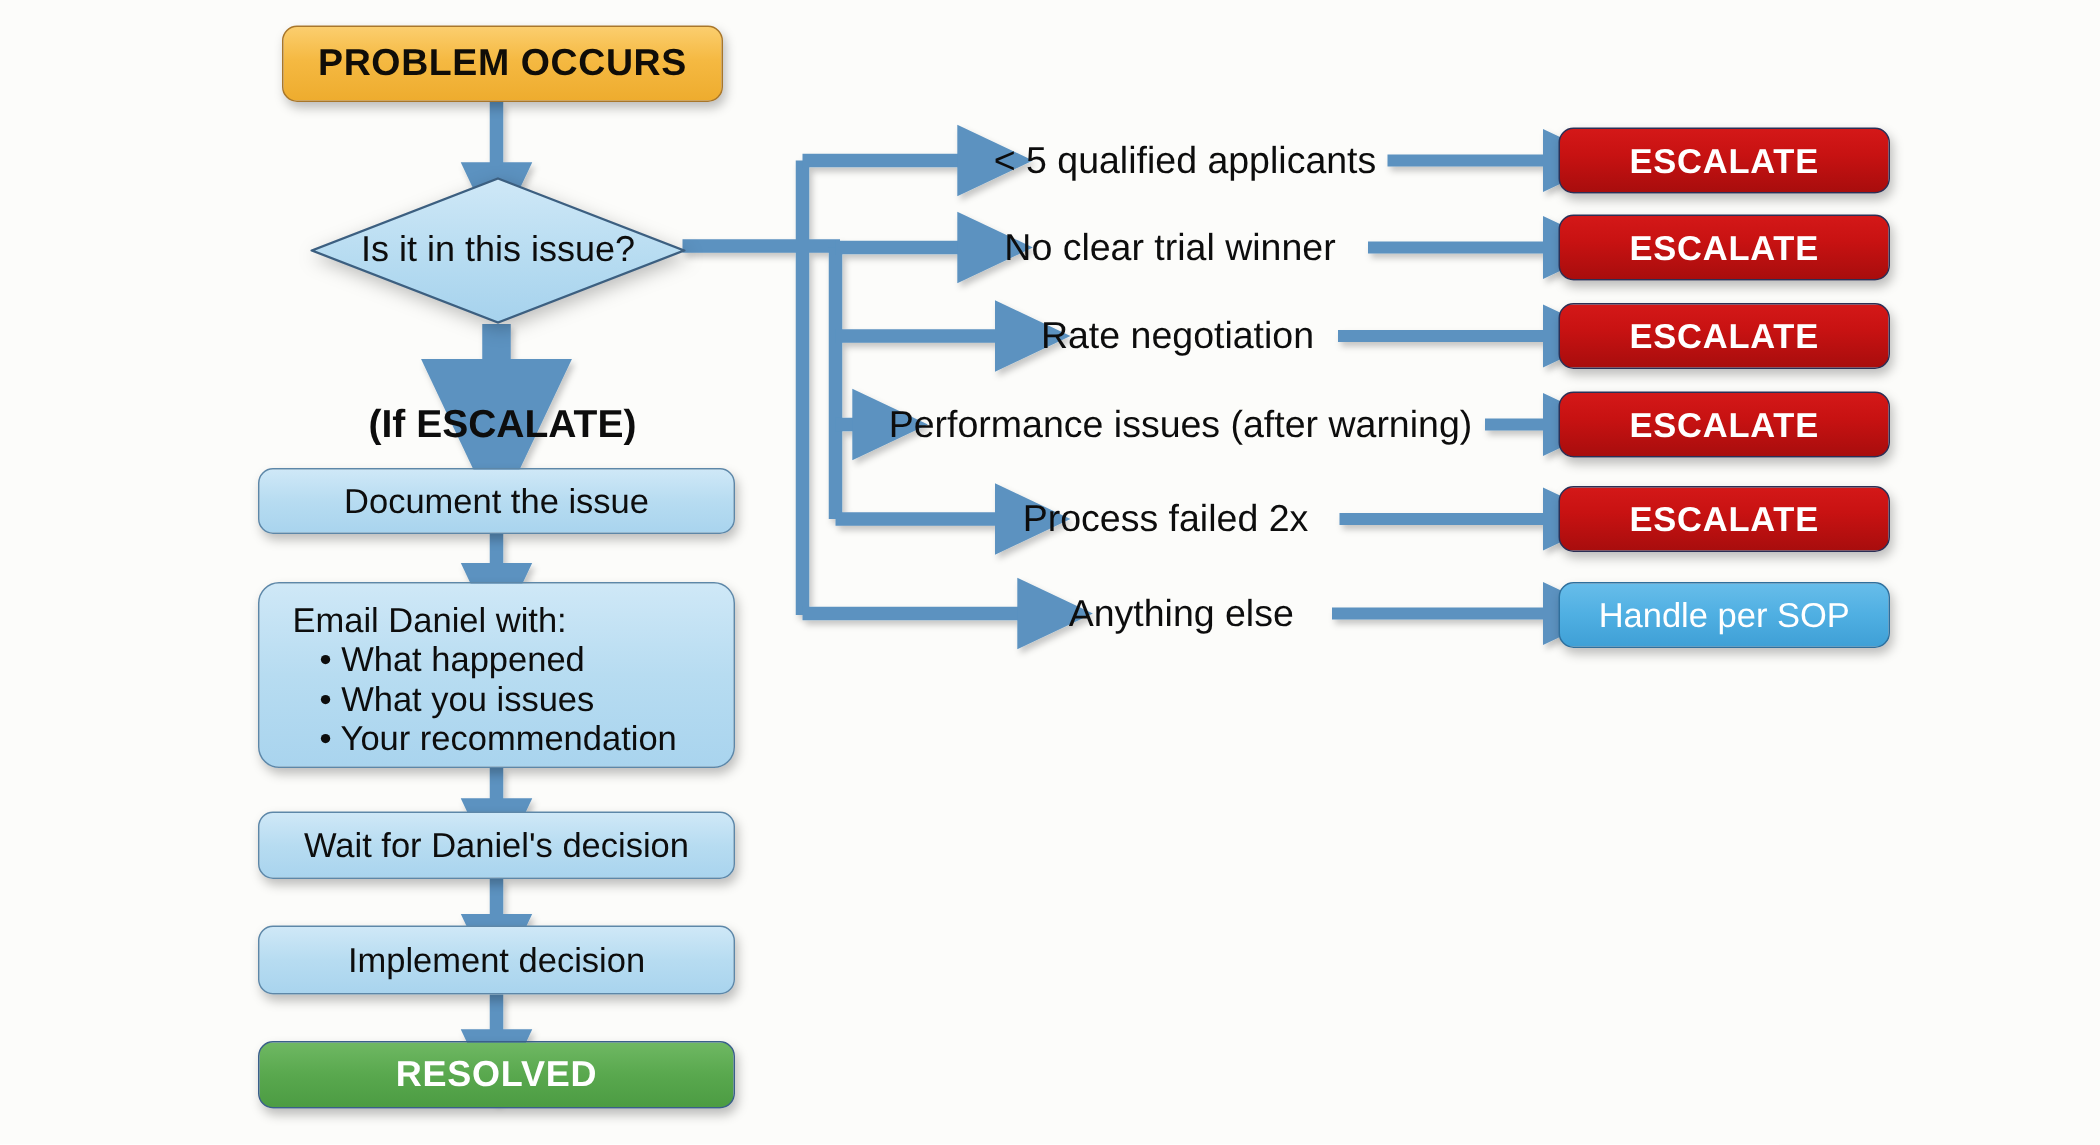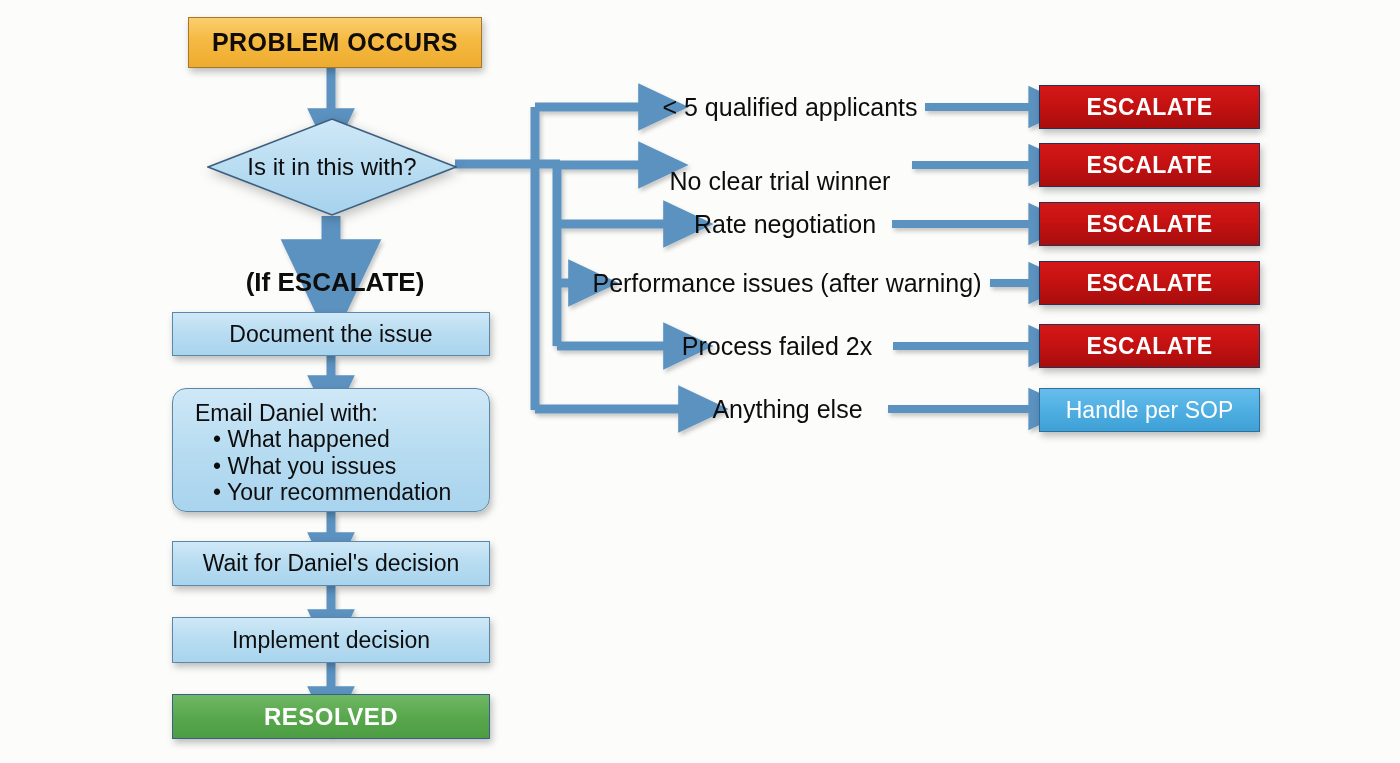--- a/index.html
+++ b/index.html
@@ -17,21 +17,21 @@
     -webkit-font-smoothing: antialiased;
   }
 
   
   .node {
     position: absolute;
     box-sizing: border-box;
     display: flex;
     align-items: center;
     justify-content: center;
-    border-radius: 0;
+    border-radius: 10px;
     text-align: center;
     box-shadow: 2px 4px 7px rgba(0,0,0,0.25);
     line-height: 1.15;
   }
 
   .node.start {
     background: linear-gradient(180deg, #fbce6e 0%, #f5b942 45%, #eeac2e 100%);
     border: 1.6px solid #a8762a;
     color: #100d08;
     font-weight: bold;
@@ -184,21 +184,21 @@
         <linearGradient id="dgrad" x1="0" y1="0" x2="0" y2="1">
           <stop offset="0%" stop-color="#cfe8f7"></stop>
           <stop offset="55%" stop-color="#b7dcf1"></stop>
           <stop offset="100%" stop-color="#a6d2ed"></stop>
         </linearGradient>
       </defs>
       <polygon points="125,1 249,49 125,97 1,49" fill="url(#dgrad)" stroke="#3c5f80" stroke-width="1.6"></polygon>
     </svg>
   </div>
   <div class="diamond-label" style="left:207px; top:118px; width:250px; height:98px;">
-    <span>Is it in this with?</span>
+    <span>Is it in this issue?</span>
   </div>
 
   <div class="plain-label bold" style="left:188px; top:266px; width:294px; height:32px;">
     <span>(If ESCALATE)</span>
   </div>
 
   <div class="node process" style="left:172px; top:312px; width:318px; height:44px;">
     <span>Document the issue</span>
   </div>
 
@@ -217,21 +217,21 @@
     <span>Implement decision</span>
   </div>
 
   <div class="node resolved" style="left:172px; top:694px; width:318px; height:45px;">
     <span>RESOLVED</span>
   </div>
 
   <div class="plain-label" style="left:650px; top:91px; width:280px; height:32px;">
     <span>&lt; 5 qualified applicants</span>
   </div>
-  <div class="plain-label" style="left:650px; top:149px; width:260px; height:32px;margin-top:16px;">
+  <div class="plain-label" style="left:650px; top:149px; width:260px; height:32px;">
     <span>No clear trial winner</span>
   </div>
   <div class="plain-label" style="left:680px; top:208px; width:210px; height:32px;">
     <span>Rate negotiation</span>
   </div>
   <div class="plain-label" style="left:590px; top:267px; width:394px; height:32px;">
     <span>Performance issues (after warning)</span>
   </div>
   <div class="plain-label" style="left:672px; top:330px; width:210px; height:32px;">
     <span>Process failed 2x</span>

